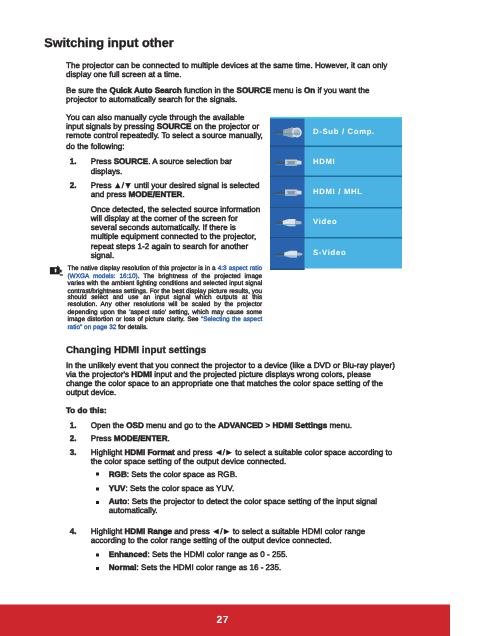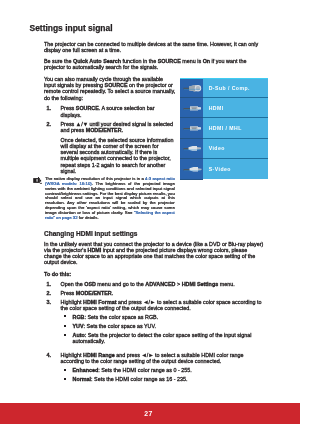--- a/index.html
+++ b/index.html
@@ -110,21 +110,21 @@
               <path d="M13 7.6 L21 5.2 L30 5.2 L30 14.2 L21 14.2 L13 12.2 Z" fill="#dde2e7"></path>
               <path d="M30 7.4 L37 8.6 L37 11.2 L30 12.4 Z" fill="#aeb7c1"></path>
               <path d="M2 12.4 h34" stroke="#2f8fd0" stroke-width="1.0" fill="none" opacity="0.8"></path>
             </svg>
           </div>
           <div class="lbl">S-Video</div>
         </div>
       </div>
   </div>
 
-  <div class="h1">Settings input signal</div>
+  <div class="h1">Switching input other</div>
 
   <div class="body" id="sec1a" style="position:absolute;left:44px;top:40.8px;width:222px;">
       <p style="margin-bottom:4.4px;">The projector can be connected to multiple devices at the same time. However, it can only display one full screen at a time.</p>
       <p style="margin-bottom:4.4px;">Be sure the <b>Quick Auto Search</b> function in the <b>SOURCE</b> menu is <b>On</b> if you want the projector to automatically search for the signals.</p>
     </div>
   <div class="body" id="sec1b" style="position:absolute;left:44px;top:75.9px;width:132px;">
       <p style="margin-bottom:4.4px">You can also manually cycle through the available input signals by pressing <b>SOURCE</b> on the projector or remote control repeatedly. To select a source manually, do the following:</p>
       <div class="li" style="margin-bottom:3.2px"><span class="mk">1.</span>Press <b>SOURCE</b>. A source selection bar displays.</div>
       <div class="li" style="margin-bottom:3.2px"><span class="mk">2.</span>Press <b>▲</b>/<b>▼</b> until your desired signal is selected and press <b>MODE/ENTER</b>.</div>
       <div class="li" style="margin-top:2.4px">Once detected, the selected source information will display at the corner of the screen for several seconds automatically. If there is multiple equipment connected to the projector, repeat steps 1-2 again to search for another signal.</div>

